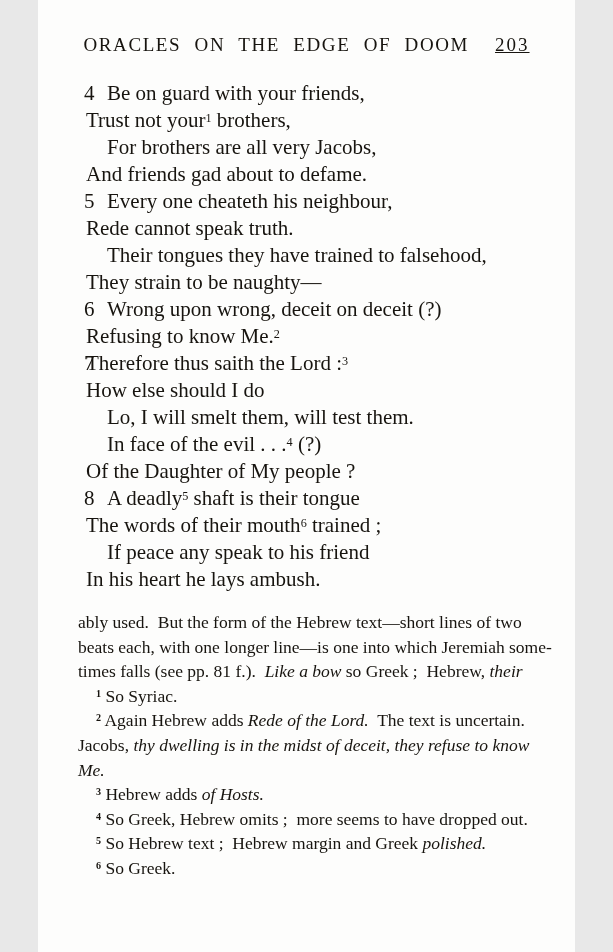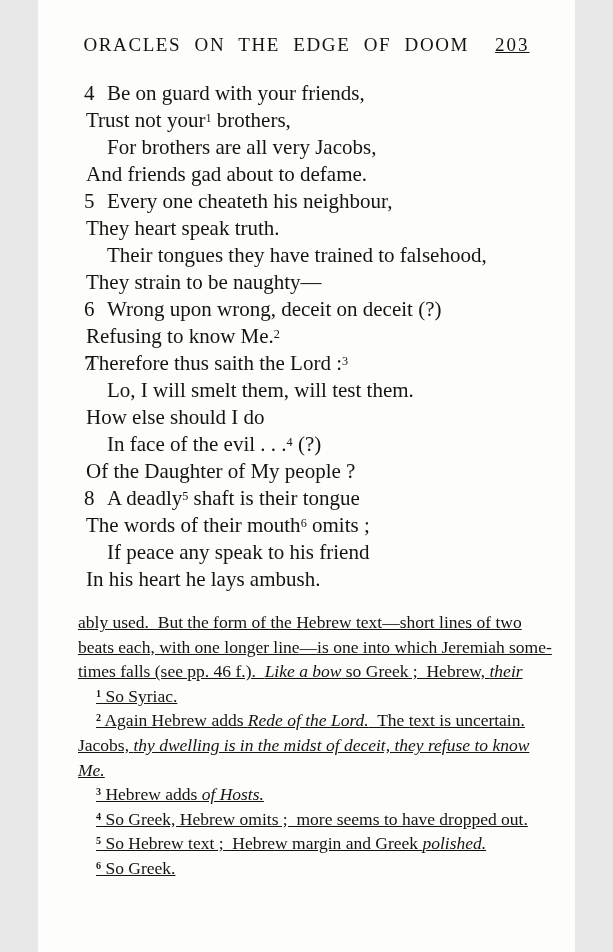--- a/index.html
+++ b/index.html
@@ -56,21 +56,20 @@
   
   .notes-block {
     margin-top: 17px;
     margin-left: 40px;
     margin-right: 40px;
     font-size: 17.5px;
     line-height: 24.6px;
   }
   .note-line {
     white-space: pre;
-    text-decoration: underline;
   }
   .note-line.fnote { padding-left: 18px; }
   sup.fn-ref {
     font-size: 0.58em;
     line-height: 0;
     vertical-align: 0.45em;
     font-weight: bold;
   }
   .verse-block sup.fn-ref { font-weight: normal; }
   em { font-style: italic; }
@@ -84,40 +83,40 @@
     <span class="header-title">ORACLES ON THE EDGE OF DOOM</span>
     <span class="page-number">203</span>
   </div>
 
   <div class="verse-block">
       <div class="verse-line ind1"><span class="verse-num">4</span><span>Be on guard with your friends,</span></div>
       <div class="verse-line ind2"><span>Trust not your</span><sup class="fn-ref">1</sup><span> brothers,</span></div>
       <div class="verse-line ind1"><span>For brothers are all very Jacobs,</span></div>
       <div class="verse-line ind2"><span>And friends gad about to defame.</span></div>
       <div class="verse-line ind1"><span class="verse-num">5</span><span>Every one cheateth his neighbour,</span></div>
-      <div class="verse-line ind2"><span>They heart speak truth.</span></div>
+      <div class="verse-line ind2"><span>Rede cannot speak truth.</span></div>
       <div class="verse-line ind1"><span>Their tongues they have trained to falsehood,</span></div>
       <div class="verse-line ind2"><span>They strain to be naughty—</span></div>
       <div class="verse-line ind1"><span class="verse-num">6</span><span>Wrong upon wrong, deceit on deceit (?)</span></div>
       <div class="verse-line ind2"><span>Refusing to know Me.</span><sup class="fn-ref">2</sup></div>
       <div class="verse-line ind2"><span class="verse-num">7</span><span>Therefore thus saith the Lord :</span><sup class="fn-ref">3</sup></div>
+      <div class="verse-line ind2"><span>How else should I do</span></div>
       <div class="verse-line ind1"><span>Lo, I will smelt them, will test them.</span></div>
-      <div class="verse-line ind2"><span>How else should I do</span></div>
       <div class="verse-line ind1"><span>In face of the evil . . .</span><sup class="fn-ref">4</sup><span> (?)</span></div>
       <div class="verse-line ind2"><span>Of the Daughter of My people ?</span></div>
       <div class="verse-line ind1"><span class="verse-num">8</span><span>A deadly</span><sup class="fn-ref">5</sup><span> shaft is their tongue</span></div>
-      <div class="verse-line ind2"><span>The words of their mouth</span><sup class="fn-ref">6</sup><span> omits ;</span></div>
+      <div class="verse-line ind2"><span>The words of their mouth</span><sup class="fn-ref">6</sup><span> trained ;</span></div>
       <div class="verse-line ind1"><span>If peace any speak to his friend</span></div>
       <div class="verse-line ind2"><span>In his heart he lays ambush.</span></div>
     </div>
 
   <div class="notes-block">
       <div class="note-line"><span>ably used.  But the form of the Hebrew text—short lines of two</span></div>
       <div class="note-line"><span>beats each, with one longer line—is one into which Jeremiah some-</span></div>
-      <div class="note-line"><span>times falls (see pp. 46 f.).  </span><em>Like a bow</em><span> so Greek ;  Hebrew, </span><em>their</em></div>
+      <div class="note-line"><span>times falls (see pp. 81 f.).  </span><em>Like a bow</em><span> so Greek ;  Hebrew, </span><em>their</em></div>
       <div class="note-line fnote"><sup class="fn-ref">1</sup><span> So Syriac.</span></div>
       <div class="note-line fnote"><sup class="fn-ref">2</sup><span> Again Hebrew adds </span><em>Rede of the Lord.</em><span>  The text is uncertain.</span></div>
       <div class="note-line"><span>Jacobs, </span><em>thy dwelling is in the midst of deceit, they refuse to know</em></div>
       <div class="note-line"><em>Me.</em></div>
       <div class="note-line fnote"><sup class="fn-ref">3</sup><span> Hebrew adds </span><em>of Hosts.</em></div>
       <div class="note-line fnote"><sup class="fn-ref">4</sup><span> So Greek, Hebrew omits ;  more seems to have dropped out.</span></div>
       <div class="note-line fnote"><sup class="fn-ref">5</sup><span> So Hebrew text ;  Hebrew margin and Greek </span><em>polished.</em></div>
       <div class="note-line fnote"><sup class="fn-ref">6</sup><span> So Greek.</span></div>
     </div>
 

